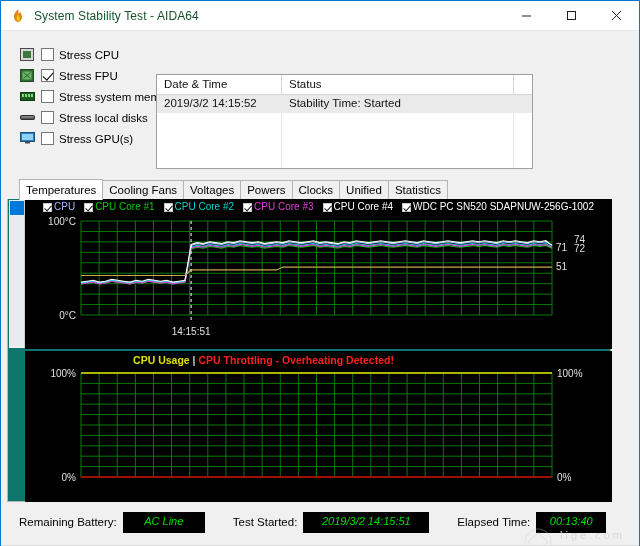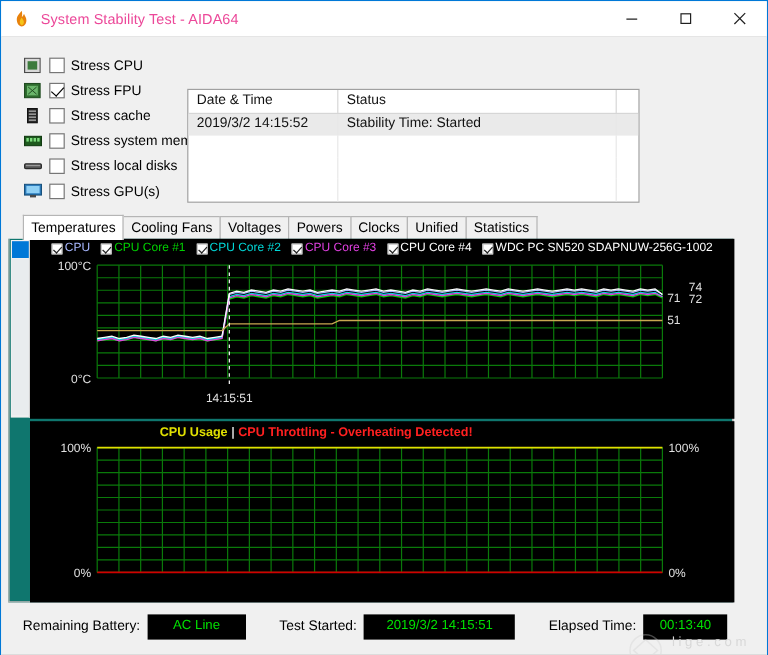--- a/index.html
+++ b/index.html
@@ -27,21 +27,21 @@
   }
   #app-icon {
     width: 16px; height: 16px;
     margin-left: 9px; margin-right: 8px;
     position: relative;
     flex: 0 0 auto;
   }
   #app-icon svg { display: block; }
   #title-text {
     font-size: 12px;
-    color: #ec4899;
+    color: #14532d;
     letter-spacing: 0.1px;
     flex: 1 1 auto;
   }
   .winbtn {
     width: 45px; height: 30px;
     display: flex; align-items: center; justify-content: center;
     flex: 0 0 auto;
   }
   .winbtn svg { display:block; }
 
@@ -238,20 +238,21 @@
   }
   .st-label { margin-right: 6px; white-space: nowrap; }
   .st-box {
     background: #000;
     color: #00e000;
     font-size: 11px;
     text-align: center;
     padding: 3px 0;
     height: 21px;
     white-space: nowrap;
+    font-style: italic;
   }
 
   
   #btnbar {
     position: absolute;
     left: 0; top: 514px;
     width: 638px; height: 31px;
     background: #f0f0f0;
     border-top: 1px solid #dcdcdc;
   }
@@ -321,33 +322,20 @@
           <svg width="14" height="13" viewBox="0 0 14 13">
               <rect x="0.5" y="0.5" width="13" height="12" fill="#2e6b2e" stroke="#204a20"></rect>
               <rect x="2.5" y="2.5" width="9" height="8" fill="#6ab56a"></rect>
               <path d="M3.5 3.5 L10.5 9.5 M10.5 3.5 L3.5 9.5" stroke="#204a20" stroke-width="0.8"></path>
             </svg>
         </span>
         <span class="cb checked"></span>
         <span class="stress-label">Stress FPU</span>
       </div>
 
-      <div class="stress-row">
-        <span class="sicon">
-          <svg width="10" height="13" viewBox="0 0 10 13">
-              <rect x="1" y="0.5" width="8" height="12" fill="#2a2a2a" stroke="#111"></rect>
-              <rect x="2" y="2" width="6" height="1.3" fill="#999"></rect>
-              <rect x="2" y="4.5" width="6" height="1.3" fill="#999"></rect>
-              <rect x="2" y="7" width="6" height="1.3" fill="#999"></rect>
-              <rect x="2" y="9.5" width="6" height="1.3" fill="#999"></rect>
-            </svg>
-        </span>
-        <span class="cb"></span>
-        <span class="stress-label">Stress cache</span>
-      </div>
 
       <div class="stress-row">
         <span class="sicon">
           <svg width="15" height="9" viewBox="0 0 15 9">
               <rect x="0.5" y="0.5" width="14" height="8" fill="#1e5a1e" stroke="#113a11"></rect>
               <rect x="2" y="2" width="2" height="3" fill="#7ddc7d"></rect>
               <rect x="5" y="2" width="2" height="3" fill="#7ddc7d"></rect>
               <rect x="8" y="2" width="2" height="3" fill="#7ddc7d"></rect>
               <rect x="11" y="2" width="2" height="3" fill="#7ddc7d"></rect>
             </svg>

